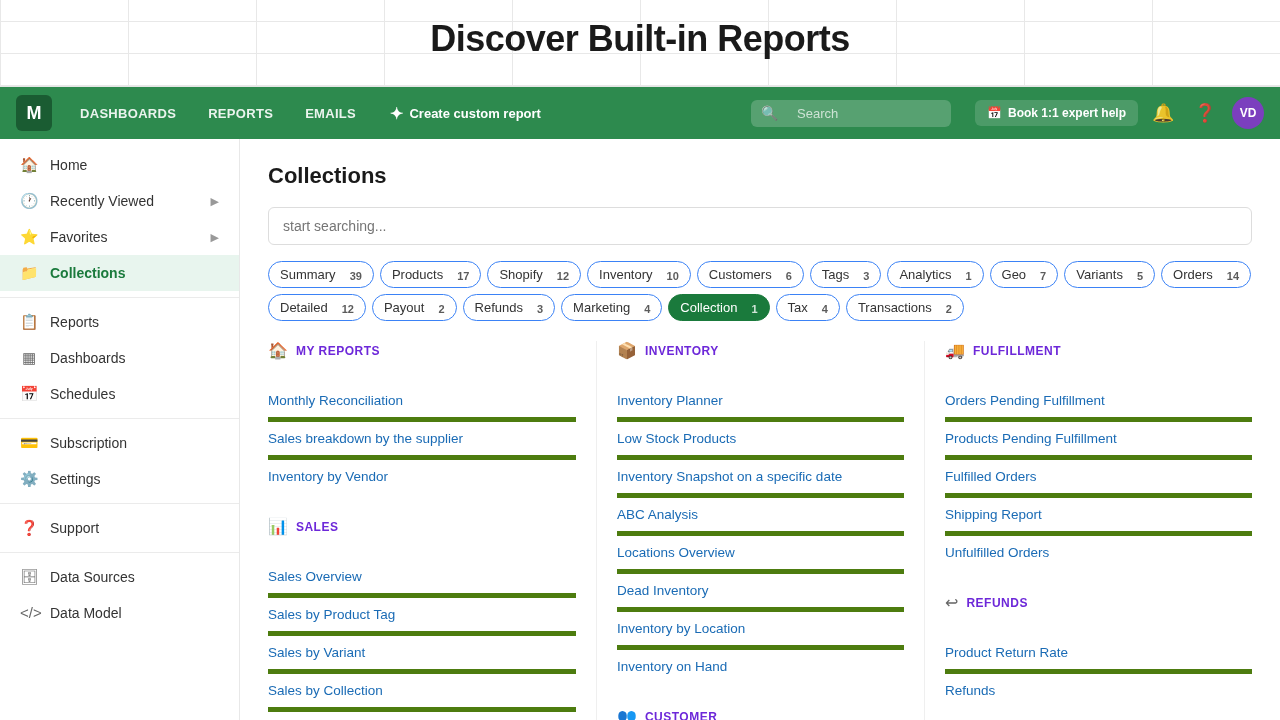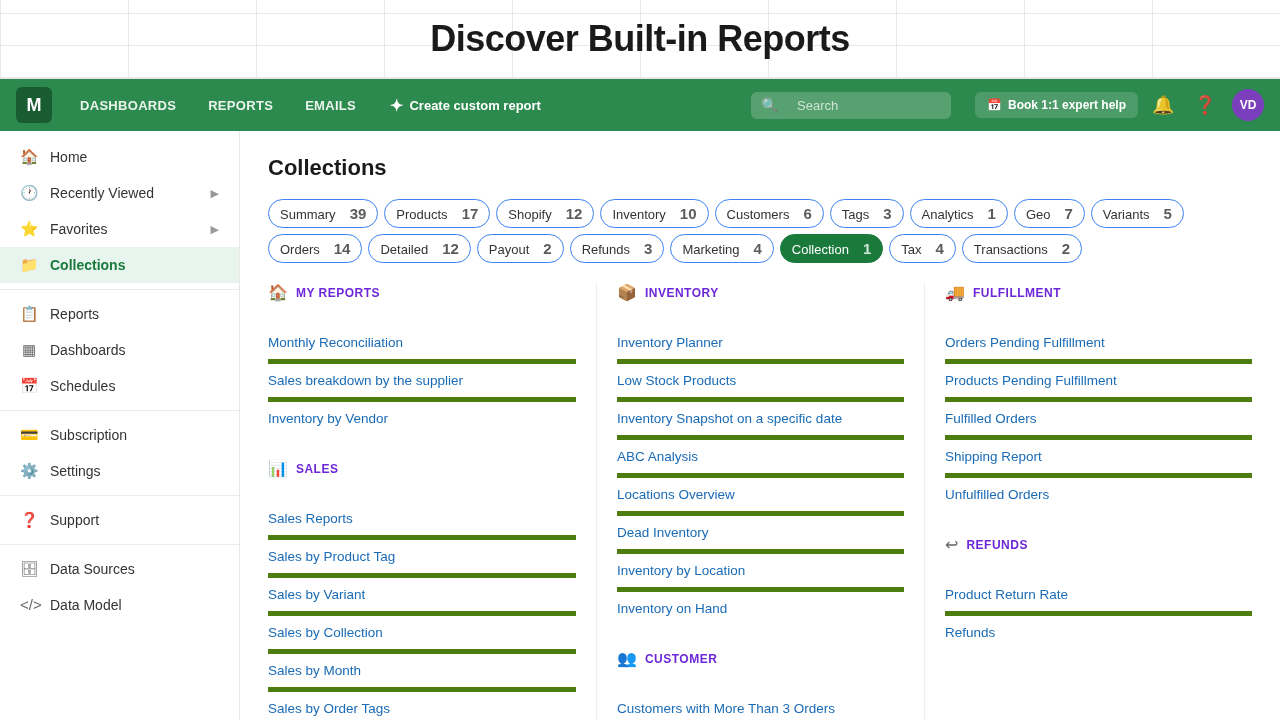--- a/index.html
+++ b/index.html
@@ -2,21 +2,21 @@
 <html><head>
   <meta charset="utf-8">
   <style>
     * { margin: 0; padding: 0; box-sizing: border-box; }
     body { font-family: -apple-system, BlinkMacSystemFont, 'Segoe UI', sans-serif; background: #f8f8f8; overflow: hidden; }
 
     
     .top-banner {
       background: #fff;
       text-align: center;
-      padding: 18px 0 18px;
+      padding: 18px 0 26px;
       border-bottom: 1px solid #e5e5e5;
       position: relative;
     }
     .top-banner h1 {
       font-size: 36px;
       font-weight: 800;
       color: #1a1a1a;
       letter-spacing: -0.5px;
     }
     
@@ -223,21 +223,21 @@
       padding: 5px 11px;
       border-radius: 20px;
       border: 1px solid #3b82f6;
       font-size: 13px;
       cursor: pointer;
       background: #fff;
       color: #333;
     }
     .filter-tab.active { background: #1a7a3c; color: #fff; border-color: #1a7a3c; }
     .filter-tab .count {
-      font-size: 15px;
+      font-size: 11px;
       font-weight: 700;
       color: inherit;
       opacity: 0.8;
     }
 
     
     .reports-grid {
       display: grid;
       grid-template-columns: 1fr 1fr 1fr;
       gap: 0;
@@ -372,20 +372,21 @@
     <div class="sidebar-item">
       <span class="sidebar-icon">&lt;/&gt;</span>
       <span>Data Model</span>
     </div>
   </aside>
 
   <main class="main-content">
 
     <h2 class="page-title">Collections</h2>
 
+    <input class="search-bar" type="text" placeholder="start searching..." style="">
 
     <div class="filter-tabs" id="filter-tabs-container">
         <button class="filter-tab">
           <span>Summary</span>
           <span class="count">39</span>
         </button>
         <button class="filter-tab">
           <span>Products</span>
           <span class="count">17</span>
         </button>
@@ -460,21 +461,21 @@
             </div>
             <a class="report-link" href="#">Monthly Reconciliation</a>
             <a class="report-link" href="#">Sales breakdown by the supplier</a>
             <a class="report-link" href="#">Inventory by Vendor</a>
           </div>
           <div style="margin-bottom: 24px;">
             <div class="section-header">
               <span class="section-icon">📊</span>
               <span class="section-title">SALES</span>
             </div>
-            <a class="report-link" href="#">Sales Reports</a>
+            <a class="report-link" href="#">Sales Overview</a>
             <a class="report-link" href="#">Sales by Product Tag</a>
             <a class="report-link" href="#">Sales by Variant</a>
             <a class="report-link" href="#">Sales by Collection</a>
             <a class="report-link" href="#">Sales by Month</a>
             <a class="report-link" href="#">Sales by Order Tags</a>
           </div>
         </div>
         <div style="padding: 0px 20px 24px; border-left: 1px solid rgb(239, 239, 239);">
           <div style="margin-bottom: 24px;">
             <div class="section-header">

